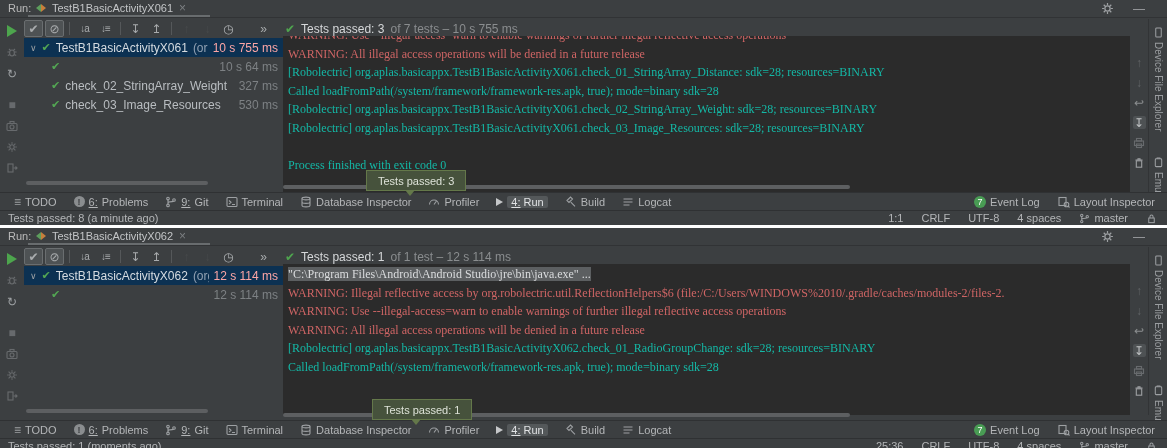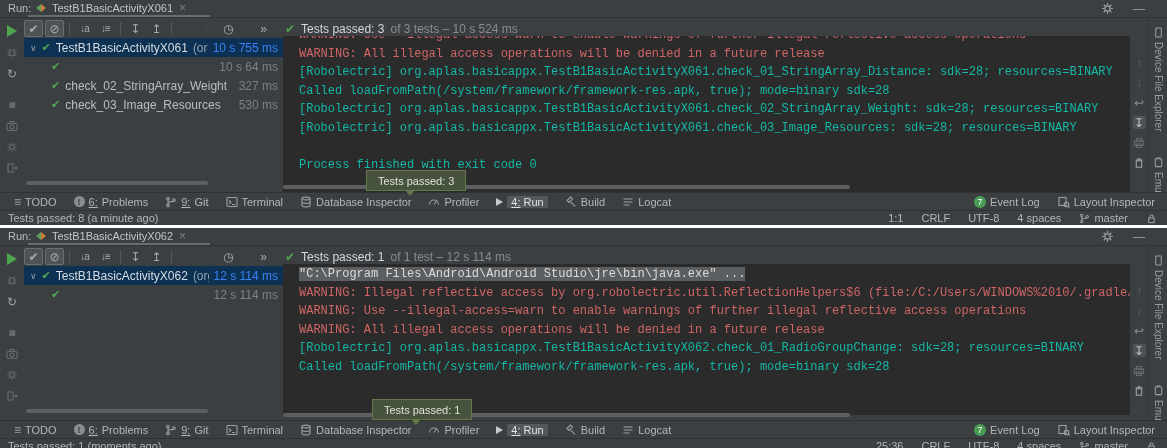--- a/index.html
+++ b/index.html
@@ -44,29 +44,29 @@
   .sum-rest { color:#8a8d8f; }
 
   
   .tree { position:absolute; left:24px; top:38px; width:259px; bottom:40px; font-size:12px; overflow:hidden; }
   .trow { height:19px; display:flex; align-items:center; gap:5px; padding:0 5px 0 6px; white-space:nowrap; cursor:pointer; }
   .trow.selected { background:#0c3152; }
   .chev { color:#9da0a3; font-size:9px; width:9px; }
   .tcheck { color:#53a653; font-size:11px; }
   .tname { color:#d5dbe0; }
   .tpkg { color:#91a1b3; overflow:hidden; }
-  .tdur { margin-left:auto; color:#3b82f6; flex:none; }
+  .tdur { margin-left:auto; color:#fca5a5; flex:none; }
   .trow.child { padding-left:27px; }
   .trow.child .tname { color:#b9bdc1; }
   .trow.child .tdur { color:#7d8184; }
 
   
   .console { position:absolute; left:283px; top:36px; right:37px; bottom:33px; background:#2b2b2b;
-             font-family:Liberation Mono, monospace; font-size:12px; line-height:18.5px;
-             padding-left:16px; overflow:hidden; }
+             font-family:Liberation Serif, serif; font-size:12px; line-height:18.5px;
+             padding-left:5px; overflow:hidden; }
   .lines.off1 { margin-top:-10px; }
   .lines.off2 { margin-top:1px; }
   .cline { white-space:pre; height:18.5px; }
   .cline.warn { color:#cf6565; }
   .cline.norm { color:#14b8a6; }
   .cline.sel span { background:#5c5f61; color:#dadcde; }
 
   
   .cicons { position:absolute; right:19px; top:38px; width:18px; display:flex; flex-direction:column; align-items:center; gap:7px; padding-top:18px; }
   .cicons .sicon { font-size:12px; color:#8b8e90; }
@@ -176,21 +176,21 @@
     <span class="tbtn">↧</span>
     <span class="tbtn">↥</span>
     <span class="tsep"></span>
     <span class="tbtn dim">↑</span>
     <span class="tbtn dim">↓</span>
     <span class="tbtn">◷</span>
     <span class="tbtn" style="margin-left:14px;">»</span>
     <span class="sum">
       <span class="sum-check">✔</span>
       <span class="sum-main">Tests passed: 3</span>
-      <span class="sum-rest">of 3 tests – 10 s 524 ms</span>
+      <span class="sum-rest">of 7 tests – 10 s 755 ms</span>
     </span>
   </div>
 
   <div class="tree">
     <div class="trow selected">
       <span class="chev">∨</span>
       <span class="tcheck">✔</span>
       <span class="tname">TestB1BasicActivityX061</span>
       <span class="tpkg">(org.aplas.b</span>
       <span class="tdur">10 s 755 ms</span>

